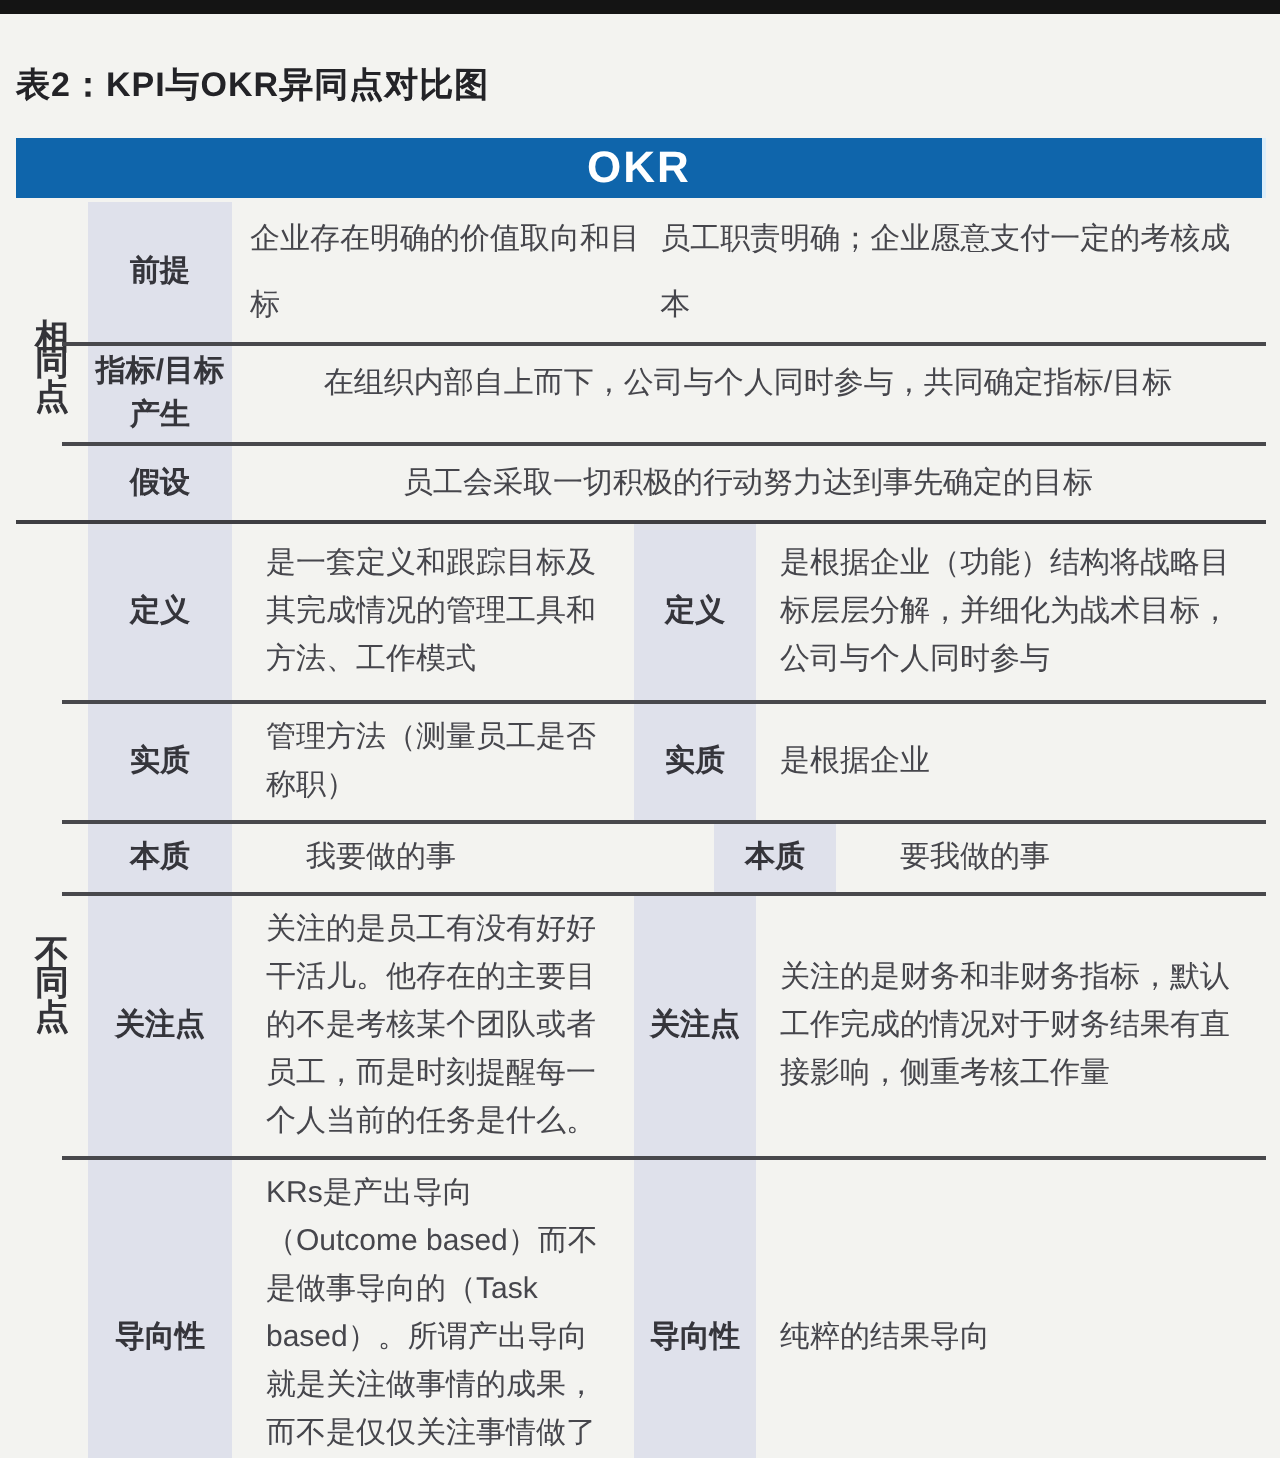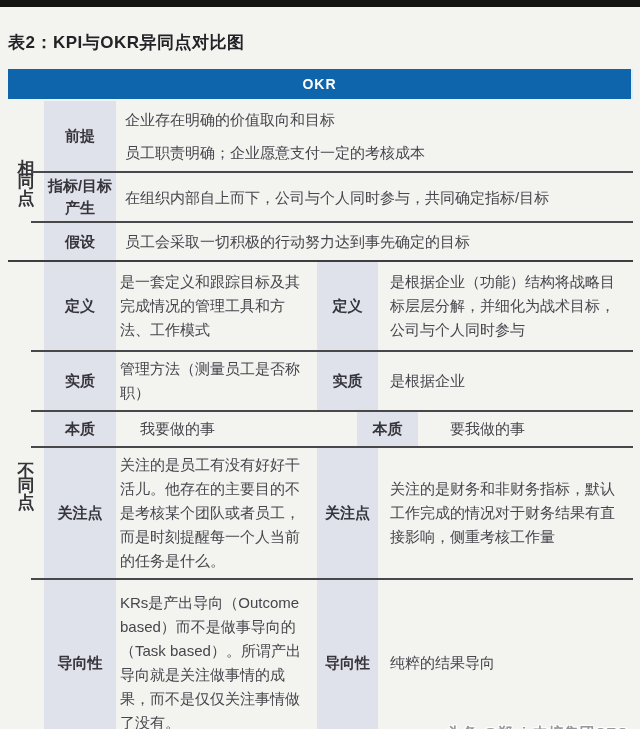--- a/index.html
+++ b/index.html
@@ -16,21 +16,21 @@
     font-size:17px; line-height:22px;
     font-weight:bold; color:#232327;
     letter-spacing:0.5px;
   }
   .table { position:relative; margin:0 7px 0 8px; width:625px; }
 
   
   .thead { display:flex; height:30px; background:#0f65ab; }
   .hcell {
     flex:1; display:flex; align-items:center; justify-content:center;
-    color:#ffffff; font-weight:bold; font-size:14px; letter-spacing:1px;
+    color:#ffffff; font-weight:bold; font-size:22px; letter-spacing:1px;
   }
   .hdiv { width:2px; background:#ddeefa; }
 
   
   .tbody { border-bottom:3px solid #3a3a3e; }
   .section { display:flex; }
   .sec-same { padding-top:2px; }
   .sec-diff { border-top:2px solid #3e3e42; }
 
   .side-col { width:36px; display:flex; align-items:center; justify-content:center; }
@@ -54,27 +54,27 @@
     background:#dfe1eb;
     display:flex; align-items:center; justify-content:center;
     text-align:center;
     font-weight:bold; font-size:15px; color:#35353b;
     line-height:22px; padding:2px 3px;
   }
   .lbl1 { width:72px; }
   .lbl2 { width:61px; }
 
   .content {
-    flex:1; display:flex; flex-direction:column; justify-content:center;
+    flex:1; display:flex; flex-direction:row; justify-content:center;
     font-size:15px; line-height:33px;
     padding:2px 10px 2px 9px;
   }
   .okr-content {
     width:201px; font-size:15px; line-height:24px;
-    padding:5px 4px; display:flex; flex-direction:column; justify-content:center;
+    padding:5px 17px; display:flex; flex-direction:column; justify-content:center;
   }
   .kpi-content {
     flex:1; font-size:15px; line-height:24px;
     padding:5px 14px 5px 12px; display:flex; flex-direction:column; justify-content:center;
   }
 
   
   .r-s1 { min-height:70px; }
   .r-s2 { min-height:30px; }
   .r-s3 { min-height:47px; }

